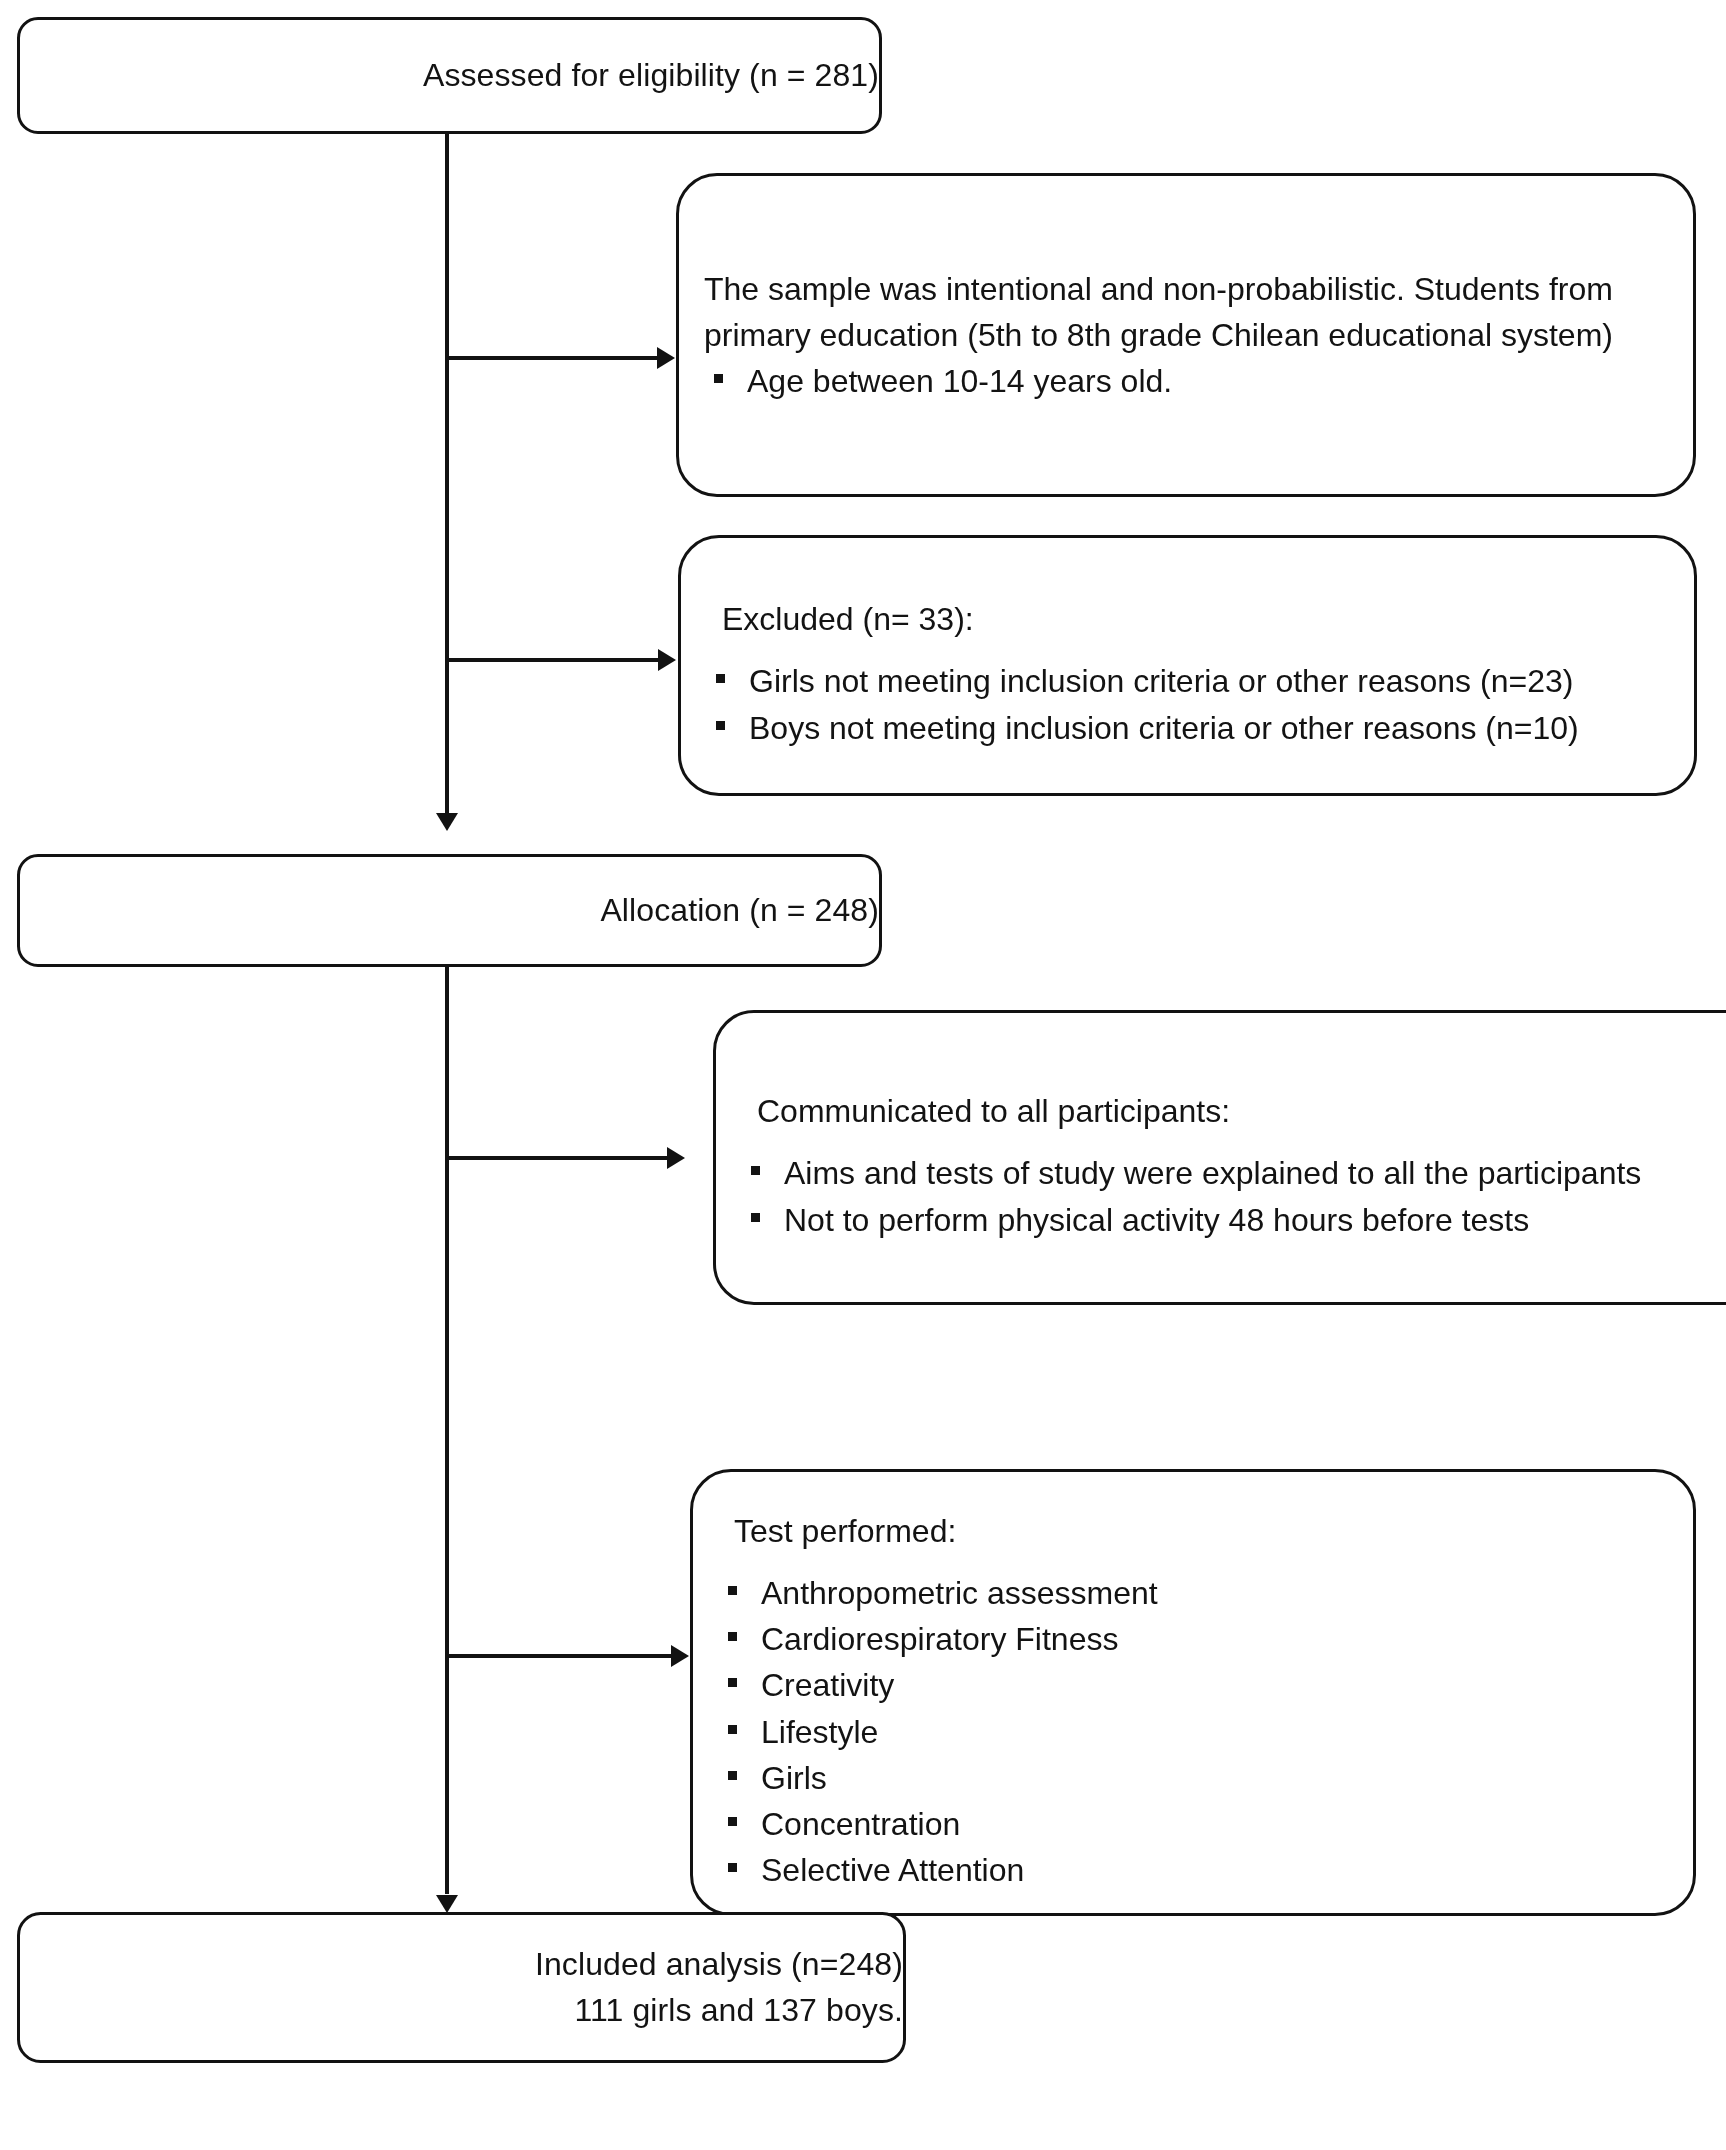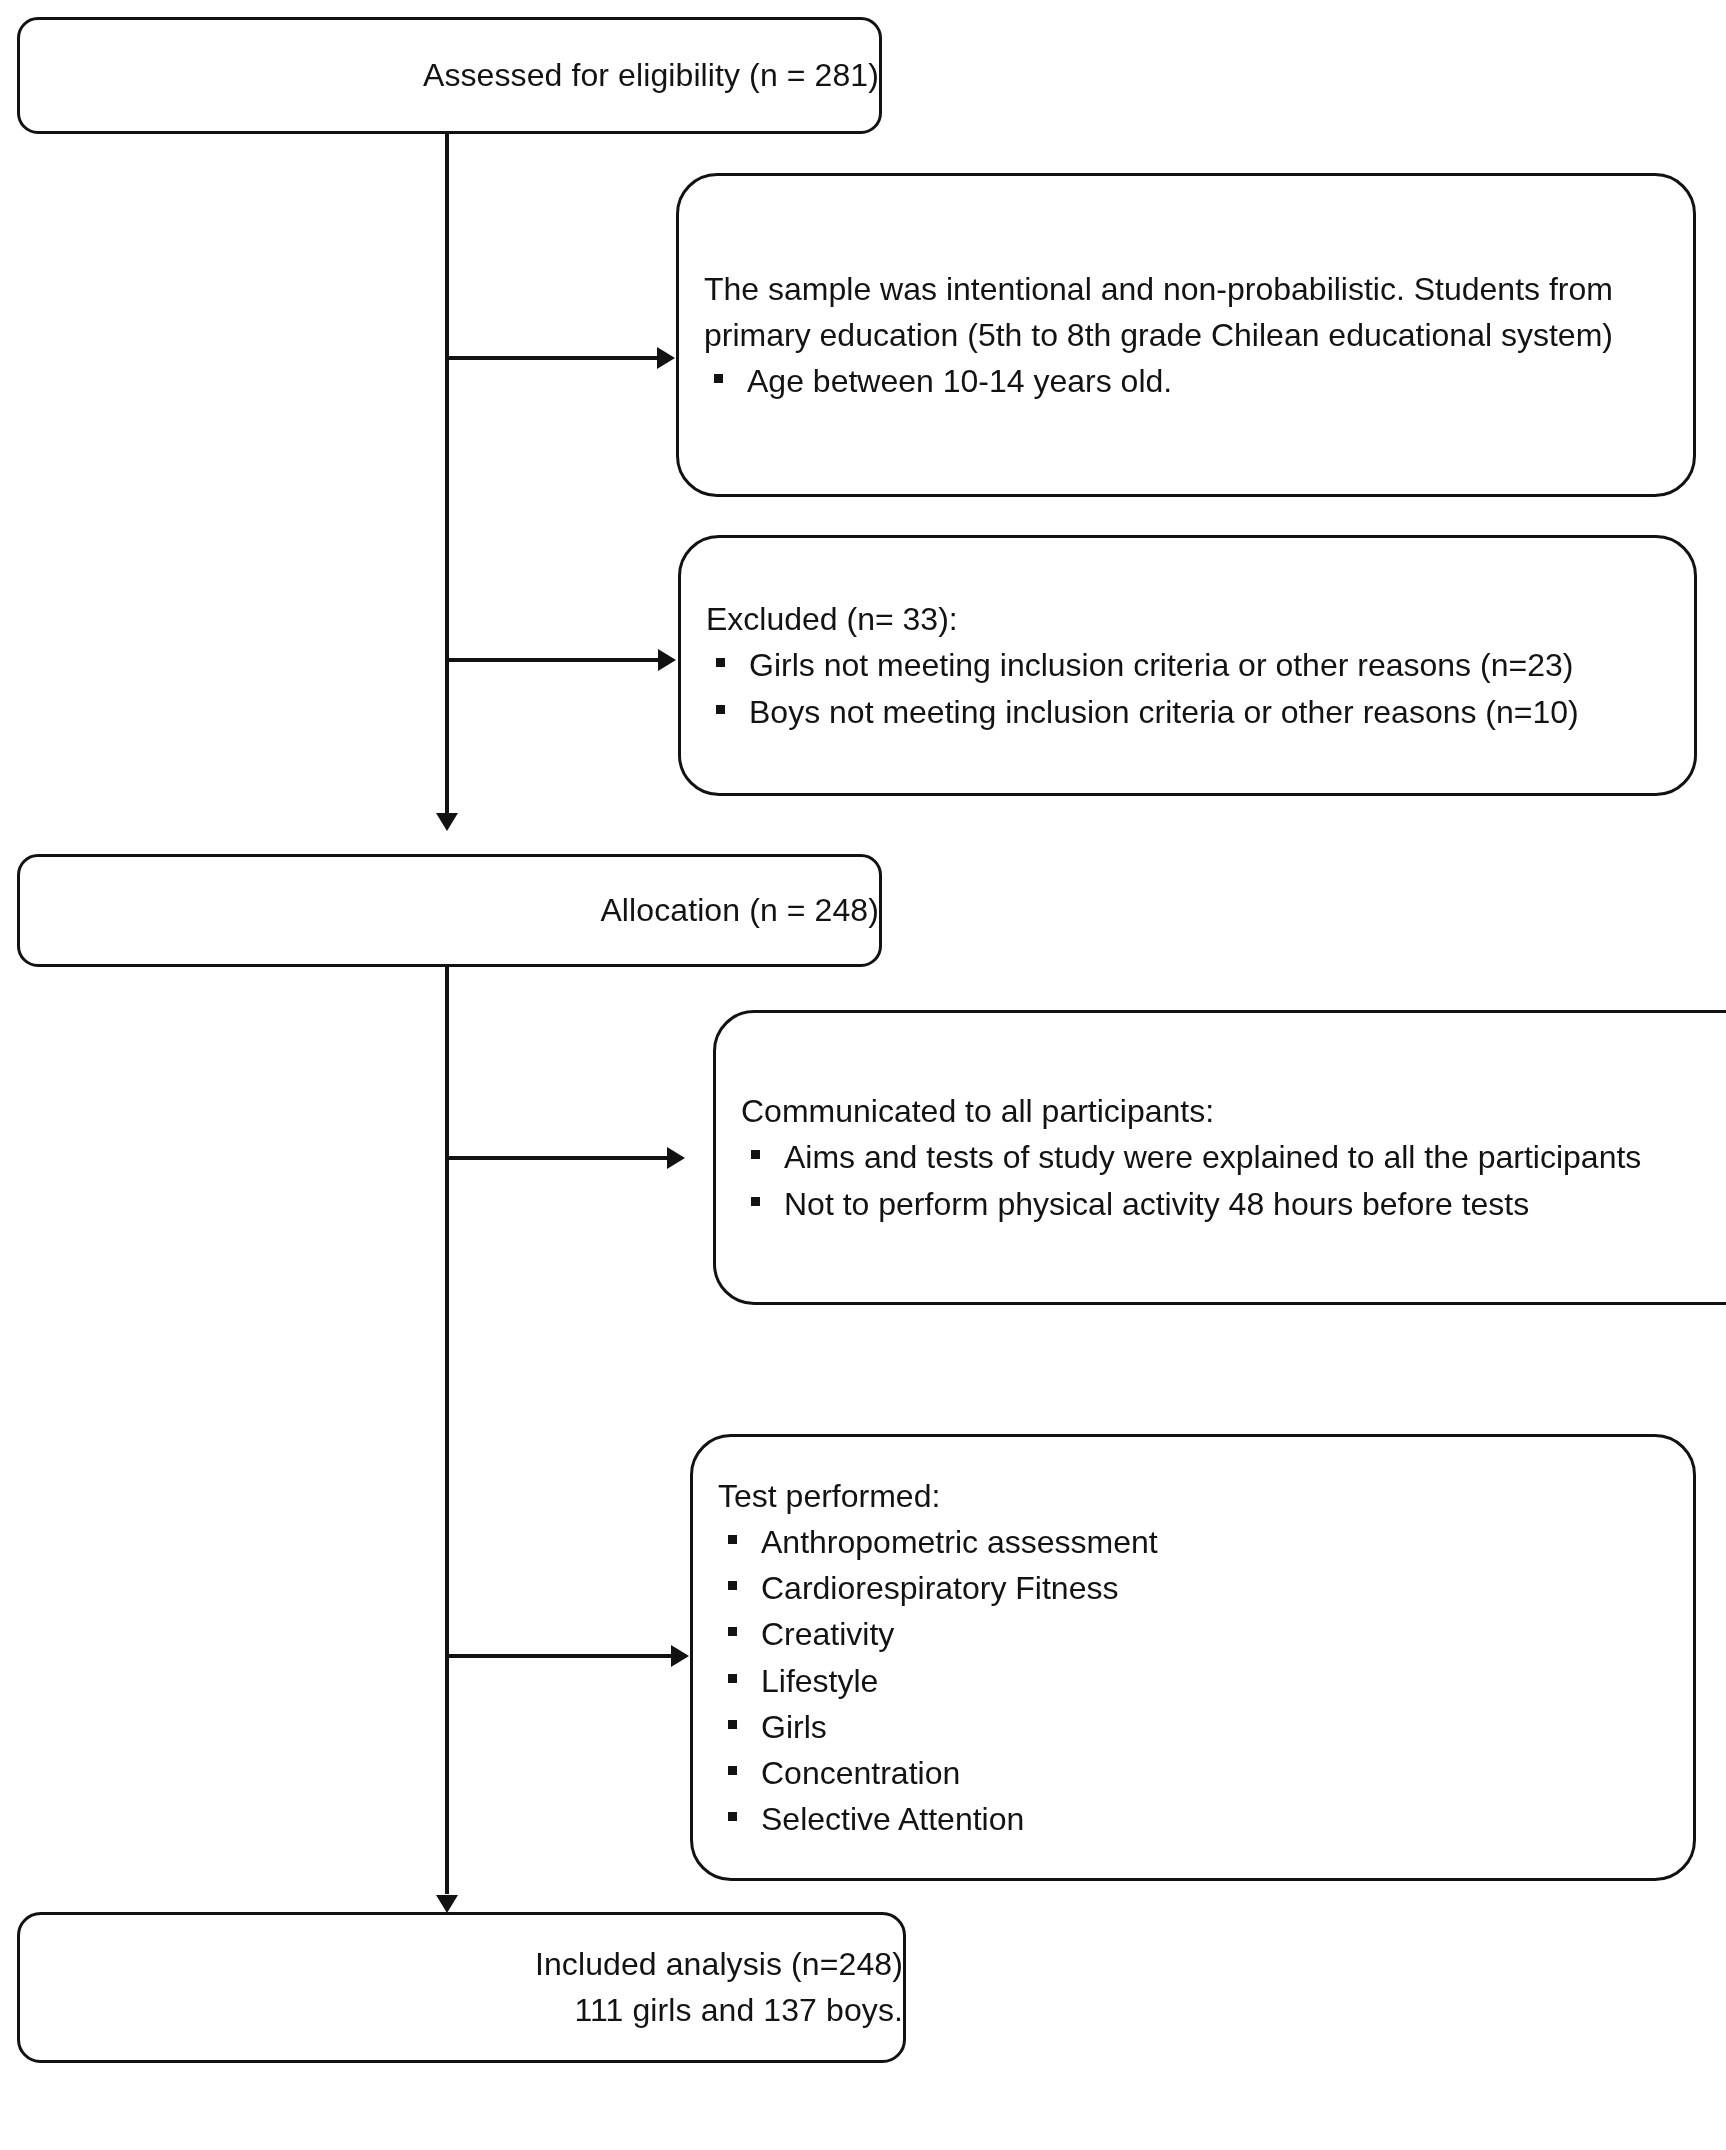--- a/index.html
+++ b/index.html
@@ -53,21 +53,21 @@
     font-size: 32px;
     line-height: 1.44;
     color: #131313;
     margin: 0;
     padding: 0 29px 0 25px;
   }
   .node-heading {
     font-size: 32px;
     line-height: 1.44;
     color: #131313;
-    margin: 0;
+    margin: 16px;
     padding: 0 44px 0 25px;
   }
 
   ul.bullets {
     list-style: none;
     margin: 0;
     padding: 0 29px 0 25px;
   }
   ul.bullets > li {
     position: relative;
@@ -187,21 +187,21 @@
           <span>Aims and tests of study were explained to all the participants</span>
         </li>
         <li>
           <span class="bullet-mark"></span>
           <span>Not to perform physical activity 48 hours before tests</span>
         </li>
       </ul>
     </div>
   </div>
 
-  <div class="node round" style="left:690px; top:1434px; width:1006px; height:447px;">
+  <div class="node round" style="left:690px; top:1469px; width:1006px; height:447px;">
     <div class="node-inner left">
       <p class="node-heading">Test performed:</p>
       <ul class="bullets compact">
         <li>
           <span class="bullet-mark"></span>
           <span>Anthropometric assessment</span>
         </li>
         <li>
           <span class="bullet-mark"></span>
           <span>Cardiorespiratory Fitness</span>

